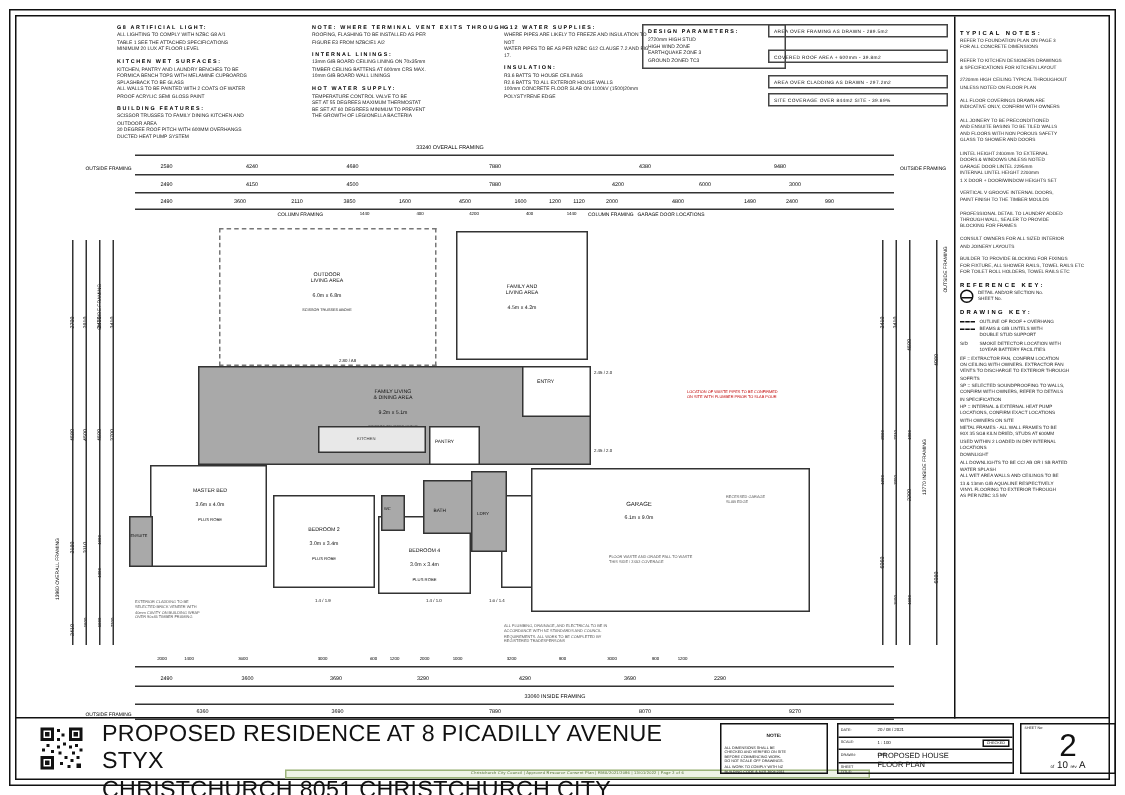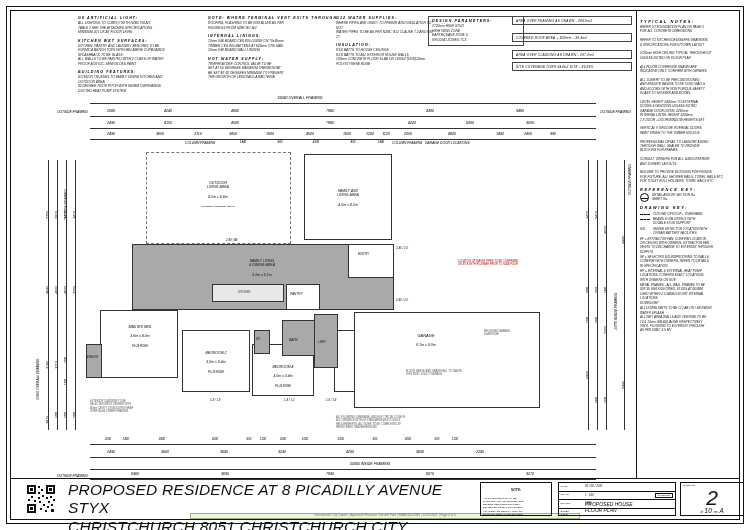--- a/index.html
+++ b/index.html
@@ -3,21 +3,21 @@
 <meta charset="utf-8">
 <style>
   * { box-sizing: border-box; }
   html, body { margin:0; padding:0; }
   body {
     width:750px; height:530px; overflow:hidden;
     background:#fff;
     font-family:"Liberation Sans", sans-serif;
     color:#111;
   }
-  #sheet { position:relative; width:750px; height:530px; background:#ffffff;font-style:italic; }
+  #sheet { position:relative; width:750px; height:530px; background:#ffffff; }
 
   .border-outer{ position:absolute; left:6px; top:6px; right:6px; bottom:6px; border:1px solid #111; }
   .border-inner{ position:absolute; left:10px; top:10px; right:10px; bottom:10px; border:1px solid #111; }
 
   .vrule{ position:absolute; background:#111; width:1px; }
 
   
   .note-h{
     font-size:3.6px; letter-spacing:1.1px; font-weight:700; margin-bottom:1px;
     white-space:nowrap; color:#000;

